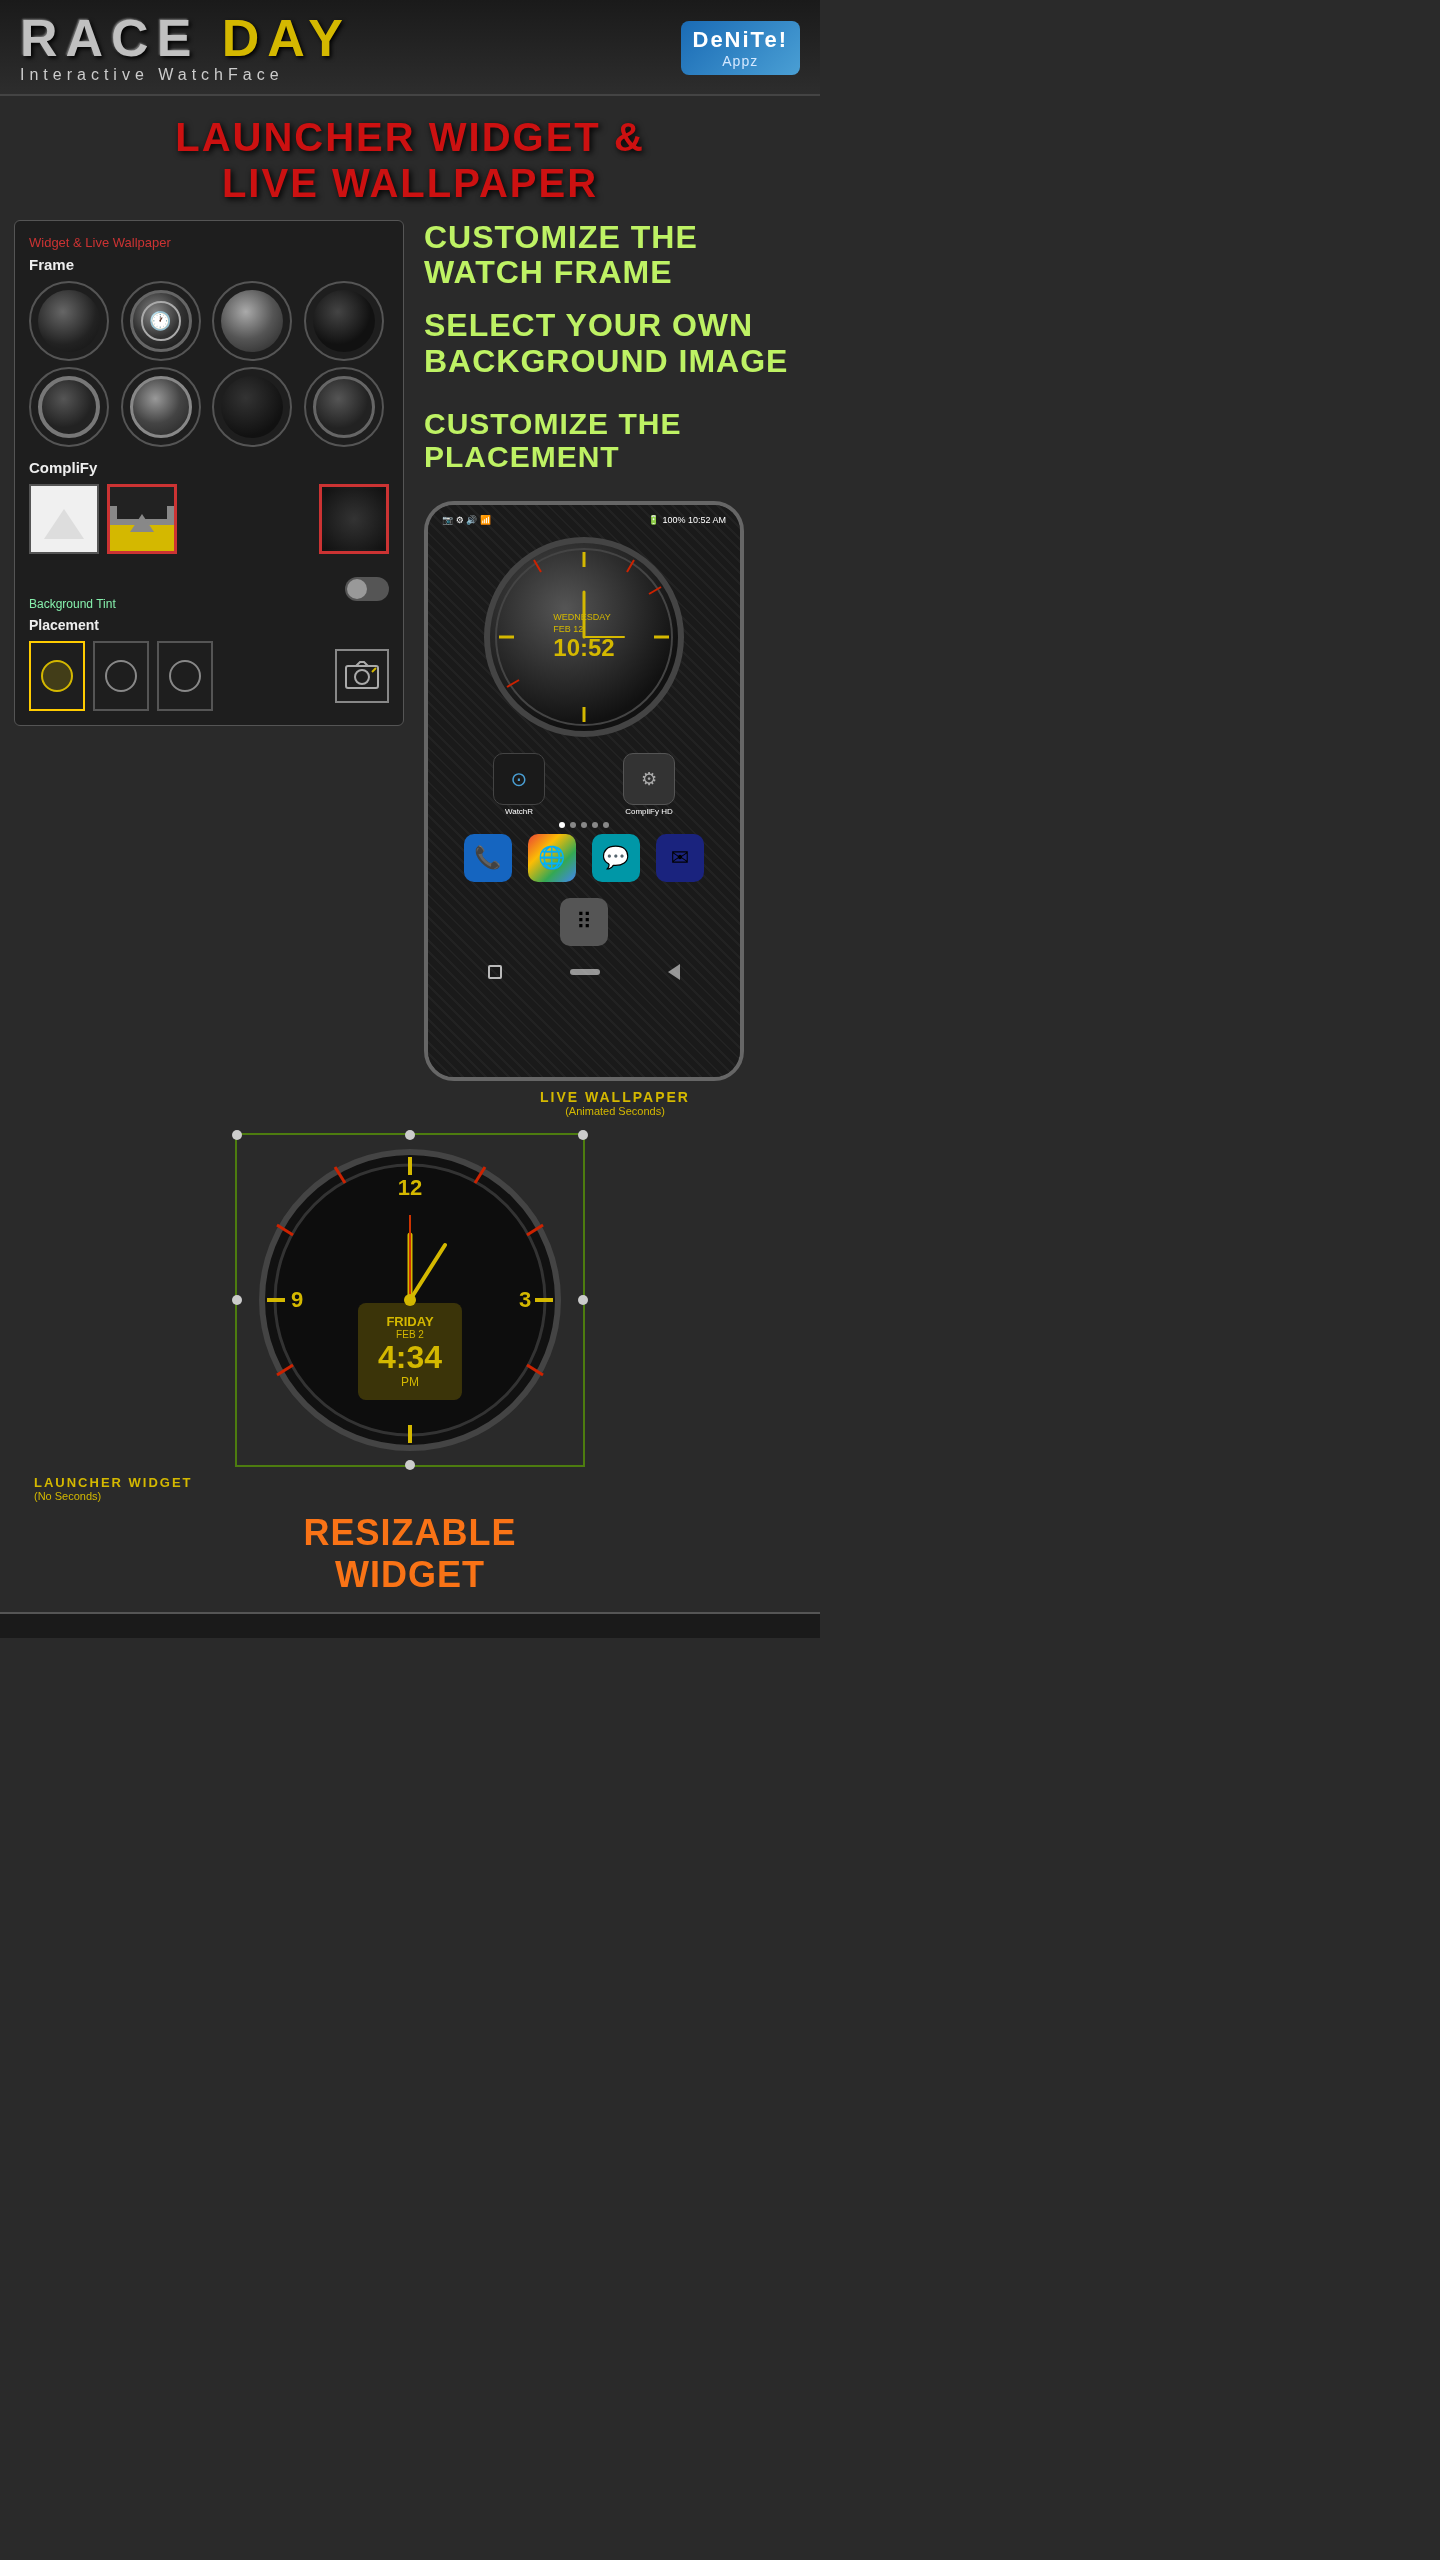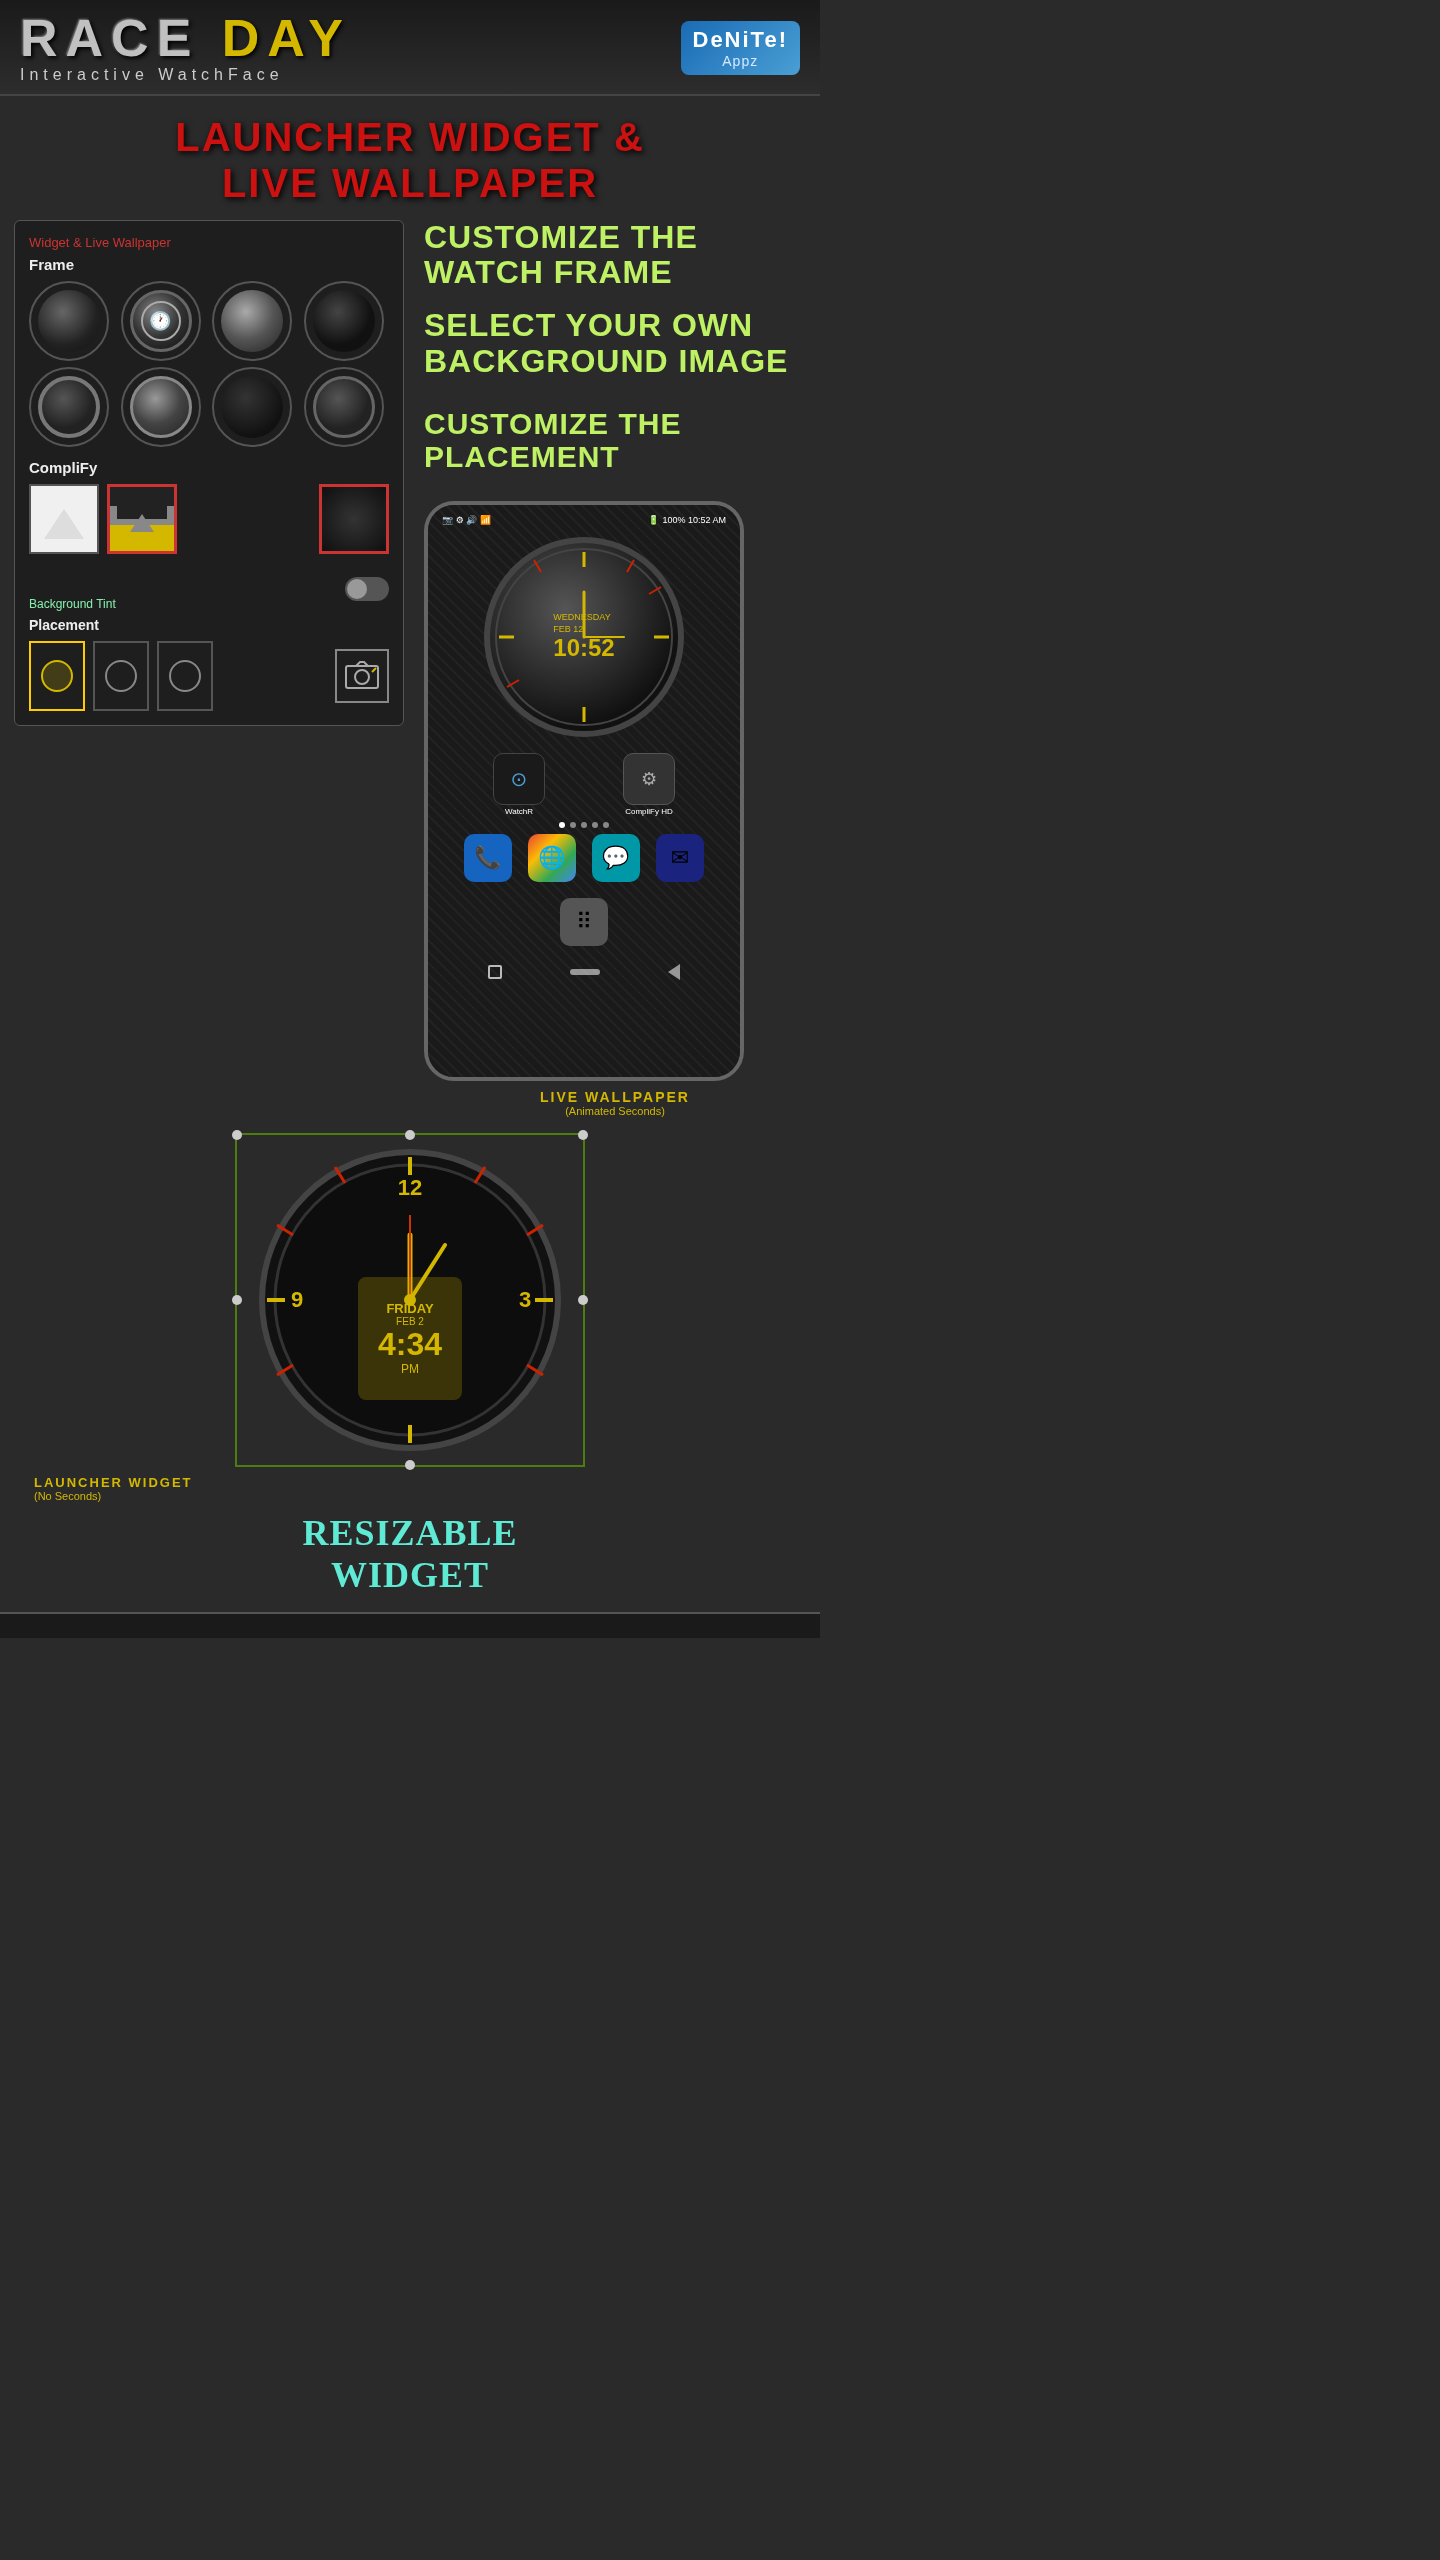--- a/index.html
+++ b/index.html
@@ -352,23 +352,22 @@
     .widget-section {
       flex: 1;
     }
     .resizable-text {
       text-align: center;
       margin-top: 10px;
     }
     .resizable-text h2 {
       font-size: 36px;
       font-weight: 900;
-      color: #5eead4;
+      color: #f97316;
       letter-spacing: 1px;
-      font-family: Liberation Serif, serif;
     }
 
     
     .footer {
       background: #1a1a1a;
       border-top: 2px solid #555;
       padding: 12px 20px;
       text-align: center;
     }
     .footer-text {
@@ -655,21 +654,21 @@
           <line x1="155" y1="155" x2="155" y2="90" stroke="#d4b800" stroke-width="5" stroke-linecap="round"></line>
 
           <line x1="155" y1="155" x2="190" y2="100" stroke="#d4b800" stroke-width="4" stroke-linecap="round"></line>
 
           <line x1="155" y1="155" x2="155" y2="70" stroke="#cc3300" stroke-width="2"></line>
 
           <circle cx="155" cy="155" r="6" fill="#d4b800"></circle>
         </svg>
 
         
-        <div style="position:absolute;bottom:55px;left:50%;transform:translateX(-50%);background:rgba(200,170,0,0.25);padding:24px 20px;border-radius:8px;text-align:center;white-space:nowrap;">
+        <div style="position:absolute;bottom:55px;left:50%;transform:translateX(-50%);background:rgba(200,170,0,0.25);padding:11px 20px;border-radius:8px;text-align:center;white-space:nowrap;">
           <div style="color:#d4b800;font-size:13px;font-weight:bold;">FRIDAY</div>
           <div style="color:#d4b800;font-size:10px;">FEB 2</div>
           <div style="color:#d4b800;font-size:32px;font-weight:bold;line-height:1.1;">
             <span>4:34</span>
           </div>
           <div style="color:#d4b800;font-size:12px;">PM</div>
         </div>
       </div>
     </div>
 

